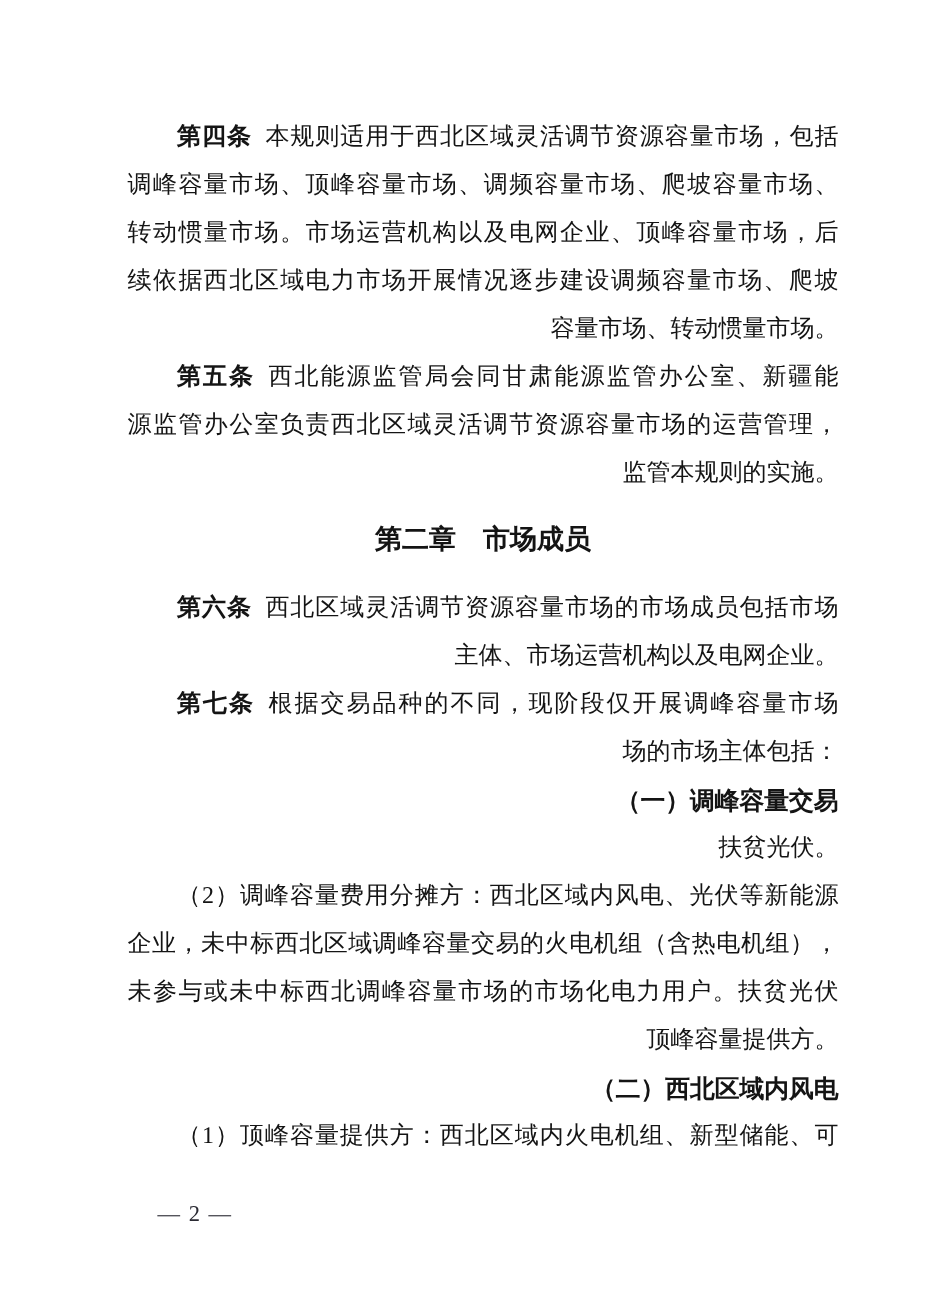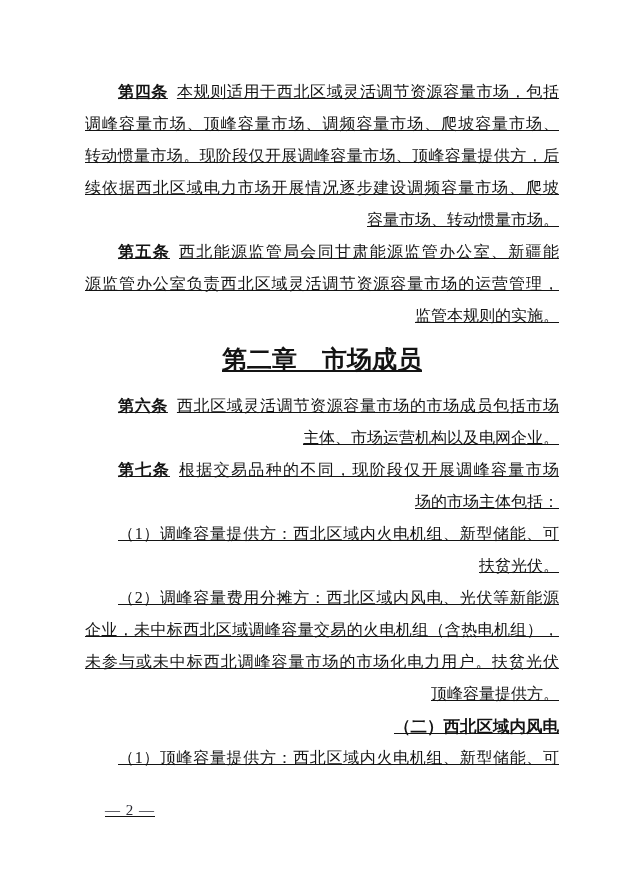--- a/index.html
+++ b/index.html
@@ -11,21 +11,20 @@
     position: relative;
     width: 627px;
     height: 870px;
     background: #ffffff;
     overflow: hidden;
     font-family: "Liberation Serif", "DejaVu Serif", serif;
     color: #141414;
   }
   .text-block {
     padding: 76px 68px 0 85px;
-    text-decoration: underline;
   }
   .line {
     line-height: 32px;
     font-size: 16px;
     text-align: right;
     white-space: pre-wrap;
   }
   .line.fill {
     text-align: justify;
     text-align-last: justify;
@@ -44,21 +43,21 @@
   }
   .line.sub {
     font-family: "Liberation Sans", "DejaVu Sans", sans-serif;
     font-weight: bold;
     font-size: 16.5px;
     text-align-last: auto;
   }
   .line.chapter {
     font-family: "Liberation Sans", "DejaVu Sans", sans-serif;
     font-weight: bold;
-    font-size: 25px;
+    font-size: 18px;
     line-height: 42px;
     text-align: left;
     text-align-last: center;
     text-indent: 0;
     margin-top: 6px;
     margin-bottom: 10px;
   }
   .page-footer {
     margin-top: 20px;
     padding-left: 20px;
@@ -72,21 +71,21 @@
 </head>
 <body>
 
 <div class="page">
   <div class="text-block">
 
       <div class="line body indent fill"><span class="prefix">第四条</span><span class="body-text">本规则适用于西北区域灵活调节资源容量市场，包括</span></div>
 
       <div class="line body fill"><span class="body-text">调峰容量市场、顶峰容量市场、调频容量市场、爬坡容量市场、</span></div>
 
-      <div class="line body fill"><span class="body-text">转动惯量市场。现阶段仅开展调峰容量市场、顶峰容量提供方，后</span></div>
+      <div class="line body fill"><span class="body-text">转动惯量市场。市场运营机构以及电网企业、顶峰容量市场，后</span></div>
 
       <div class="line body fill"><span class="body-text">续依据西北区域电力市场开展情况逐步建设调频容量市场、爬坡</span></div>
 
       <div class="line body"><span class="body-text">容量市场、转动惯量市场。</span></div>
 
       <div class="line body indent fill"><span class="prefix">第五条</span><span class="body-text">西北能源监管局会同甘肃能源监管办公室、新疆能</span></div>
 
       <div class="line body fill"><span class="body-text">源监管办公室负责西北区域灵活调节资源容量市场的运营管理，</span></div>
 
       <div class="line body"><span class="body-text">监管本规则的实施。</span></div>
@@ -94,22 +93,22 @@
       <div class="line chapter"><span class="body-text">第二章　市场成员</span></div>
 
       <div class="line body indent fill"><span class="prefix">第六条</span><span class="body-text">西北区域灵活调节资源容量市场的市场成员包括市场</span></div>
 
       <div class="line body"><span class="body-text">主体、市场运营机构以及电网企业。</span></div>
 
       <div class="line body indent fill"><span class="prefix">第七条</span><span class="body-text">根据交易品种的不同，现阶段仅开展调峰容量市场</span></div>
 
       <div class="line body"><span class="body-text">场的市场主体包括：</span></div>
 
+      <div class="line sub indent"><span class="body-text">（一）调峰容量交易</span></div>
 
-      <div class="line body indent fill"><span class="body-text">（1）调峰容量提供方：西北区域内火电机组、新型储能、可</span></div>
 
       <div class="line body"><span class="body-text">扶贫光伏。</span></div>
 
       <div class="line body indent fill"><span class="body-text">（2）调峰容量费用分摊方：西北区域内风电、光伏等新能源</span></div>
 
       <div class="line body fill"><span class="body-text">企业，未中标西北区域调峰容量交易的火电机组（含热电机组），</span></div>
 
       <div class="line body fill"><span class="body-text">未参与或未中标西北调峰容量市场的市场化电力用户。扶贫光伏</span></div>
 
       <div class="line body"><span class="body-text">顶峰容量提供方。</span></div>

